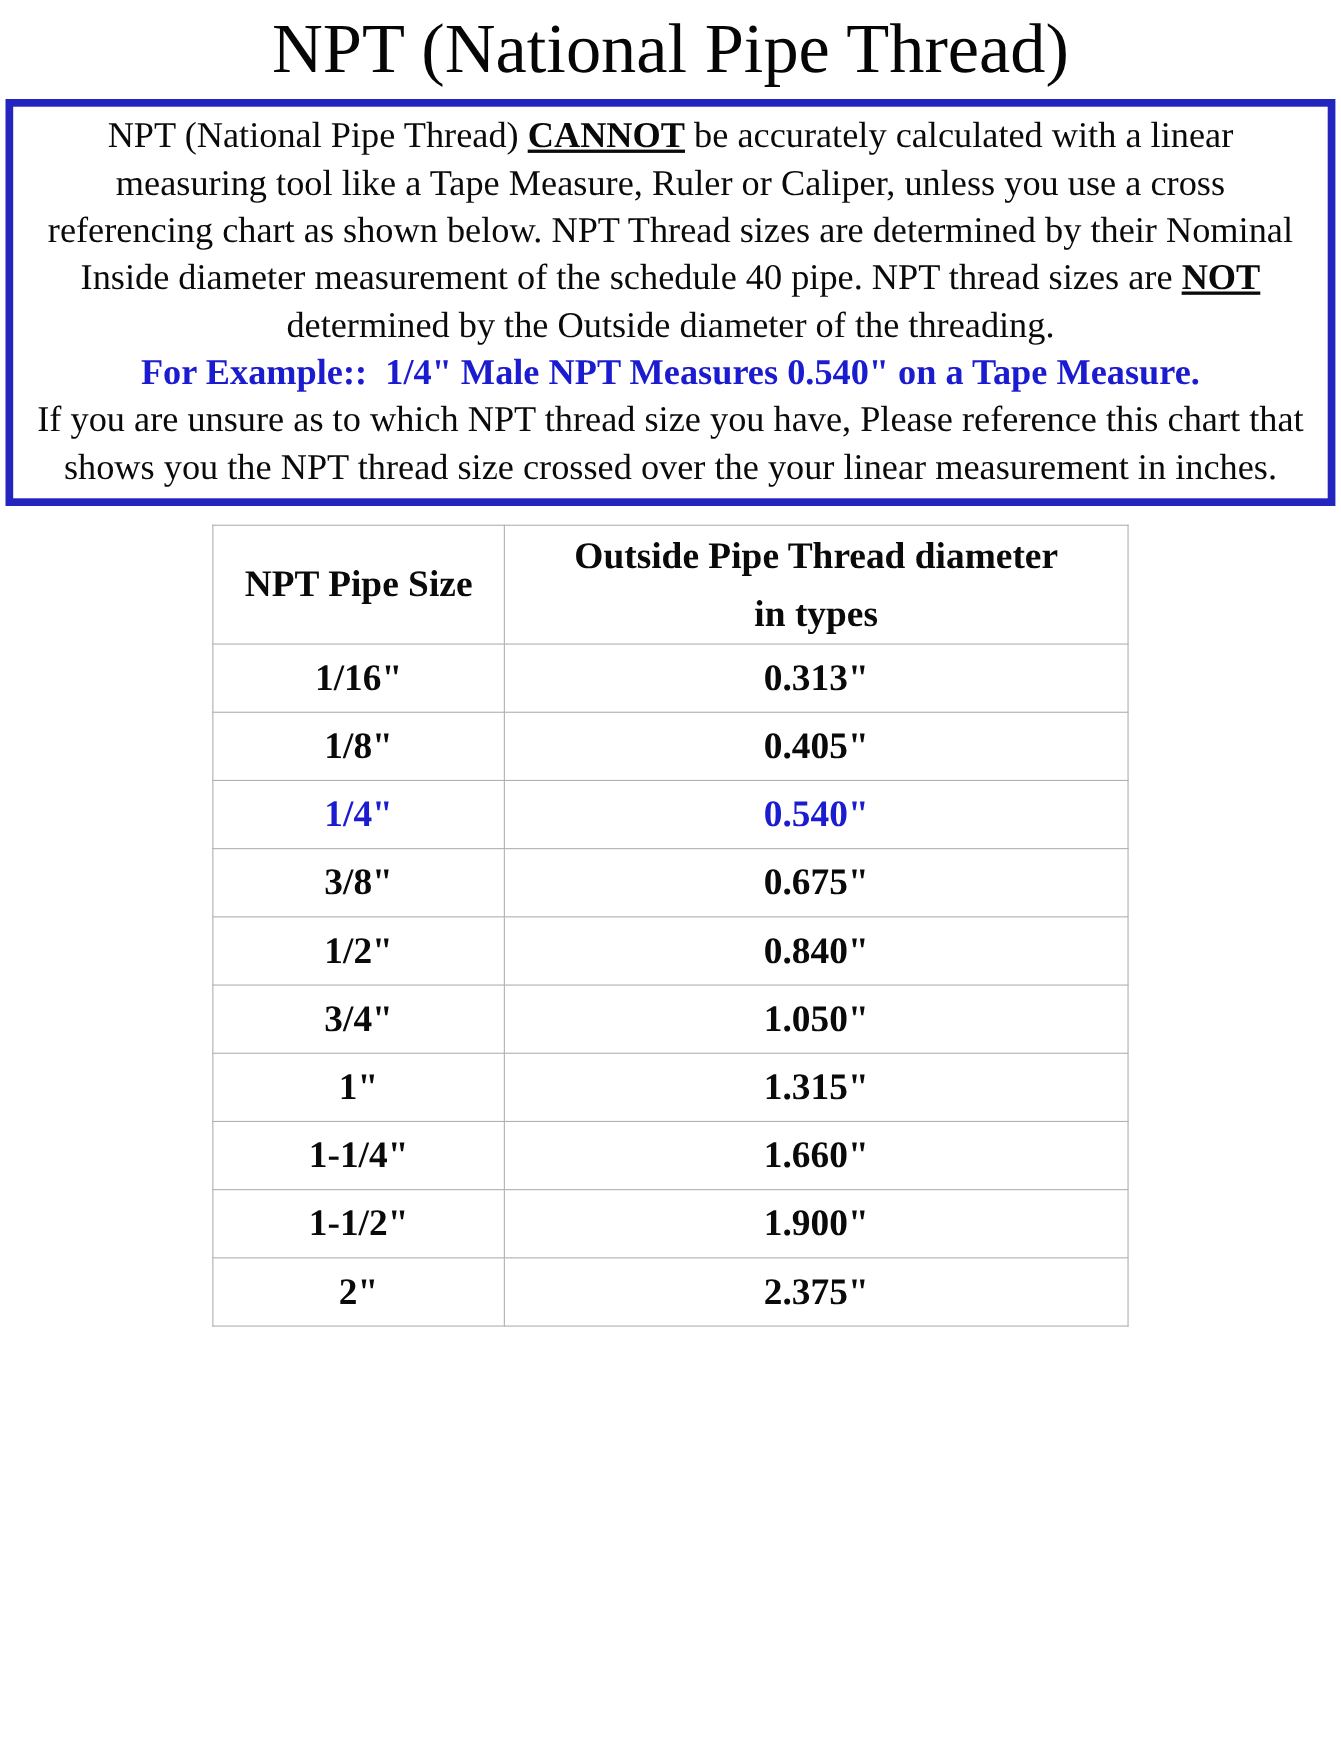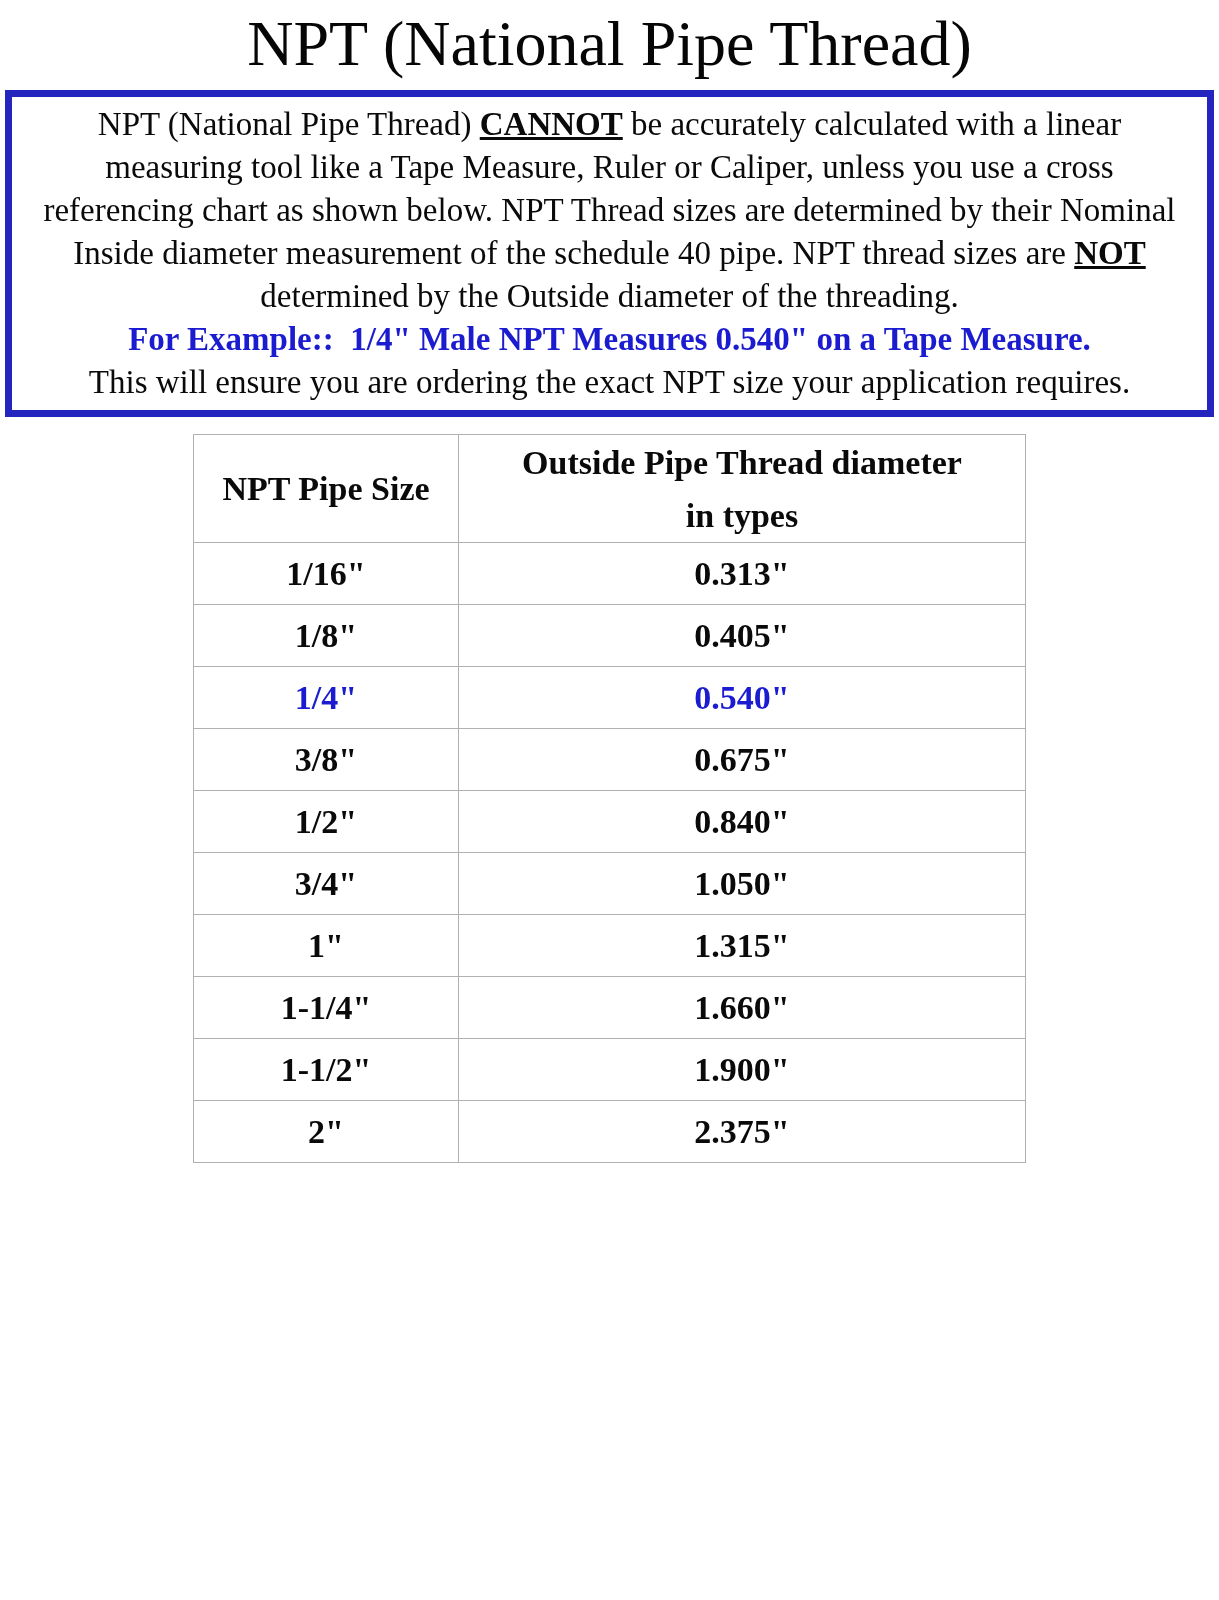--- a/index.html
+++ b/index.html
@@ -73,21 +73,21 @@
 </head>
 <body>
 
 <div class="page-title">
   <div>NPT (National Pipe Thread)</div>
 </div>
 
 <div class="intro-box">
   <p><span>NPT (National Pipe Thread) </span><span class="bu">CANNOT</span><span> be accurately calculated with a linear measuring tool like a Tape Measure, Ruler or Caliper, unless you use a cross referencing chart as shown below. NPT Thread sizes are determined by their Nominal Inside diameter measurement of the schedule 40 pipe. NPT thread sizes are </span><span class="bu">NOT</span><span> determined by the Outside diameter of the threading.</span></p>
   <p class="example-line">For Example::  1/4" Male NPT Measures 0.540" on a Tape Measure.</p>
-  <p>This will ensure you are ordering the exact NPT size your application requires.</p>
+  <p>If you are unsure as to which NPT thread size you have, Please reference this chart that shows you the NPT thread size crossed over the your linear measurement in inches.</p>
 </div>
 
 <table class="npt-table">
   <colgroup>
       <col class="col-size">
       <col class="col-od">
     </colgroup>
   <thead>
     <tr>
       <th>NPT Pipe Size</th>

